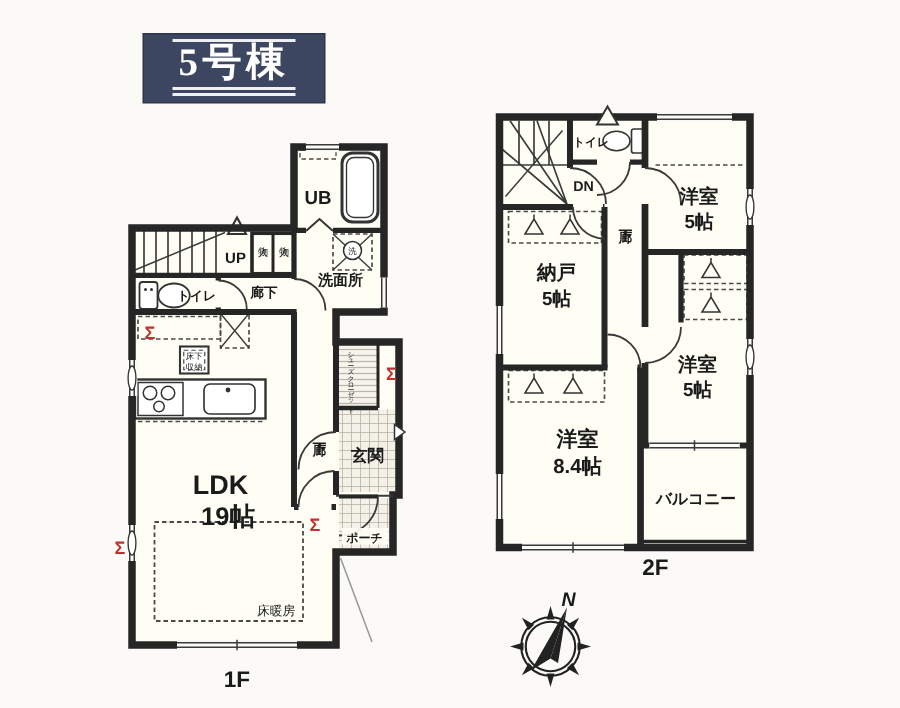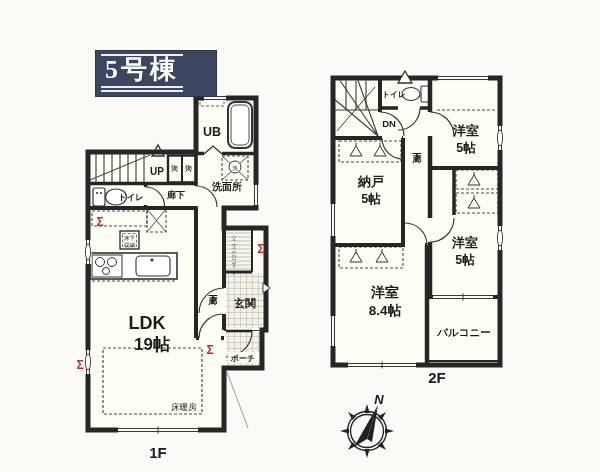--- a/index.html
+++ b/index.html
@@ -1,19 +1,19 @@
 <!DOCTYPE html>
 <html><head>
 <meta charset="utf-8">
 <style>
   html,body{margin:0;padding:0;}
   body{width:600px;height:472px;background:#fbfaf6;font-family:"Liberation Sans",sans-serif;position:relative;overflow:hidden;}
   .stage{position:absolute;left:0;top:0;width:600px;height:472px;}
   .badge{position:absolute;left:96px;top:23px;width:120px;height:45px;background:#3d4660;box-sizing:border-box;
-         display:flex;align-items:center;box-shadow:0 0 0 1px #2e3548;margin-top:28px;}
+         display:flex;align-items:center;justify-content:center;box-shadow:0 0 0 1px #2e3548;}
   .badge-inner{margin:2px 5px 3px 5px;padding:0 4px 3px 4px;border-top:2px solid #eef0f4;border-bottom:6px double #eef0f4;}
   .badge-text{font-family:"Liberation Serif",serif;font-weight:bold;font-size:26px;color:#ffffff;letter-spacing:3px;line-height:1.05;}
   svg{position:absolute;left:0;top:0;}
   svg text{fill:#1b1b1b;font-family:"Liberation Sans",sans-serif;}
   .rm{font-weight:bold;}
   .vt{writing-mode:vertical-rl;text-orientation:upright;}
   .sigma{fill:#c03030;font-weight:bold;}
   .wall{stroke:#262626;fill:none;}
   .thin{stroke:#3a3a3a;fill:none;}
   .dash{stroke:#4a4a4a;fill:none;stroke-dasharray:3 2;}

